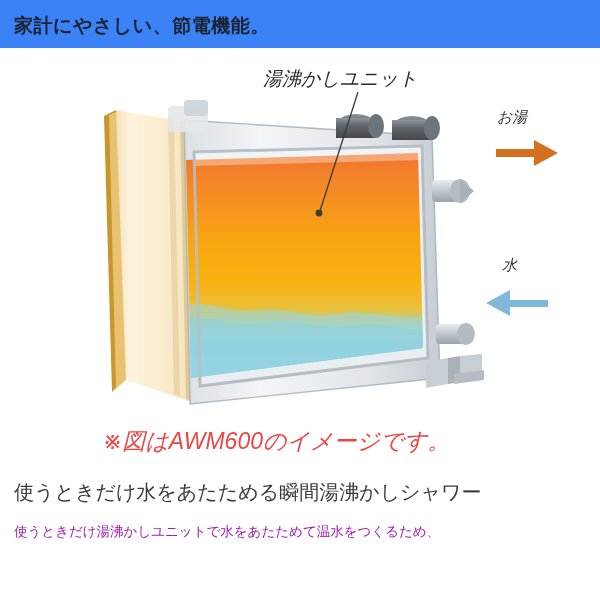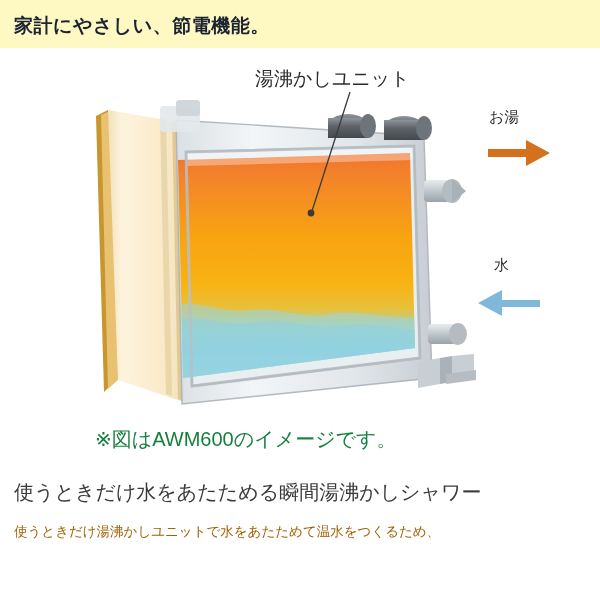--- a/index.html
+++ b/index.html
@@ -8,32 +8,33 @@
     background:#ffffff;
     font-family:"Liberation Sans","DejaVu Sans",sans-serif;
     overflow:hidden;
     position:relative;
   }
   .page{position:relative;width:600px;height:600px;}
 
   
   .header-band{
     position:absolute;left:0;top:0;width:600px;height:48px;
-    background:#fef9c3;
+    background:#3b82f6;
   }
   .header-title{
     position:absolute;left:14px;top:13px;
     font-size:19px;font-weight:bold;letter-spacing:0.5px;
     color:#1b2230;white-space:nowrap;
   }
 
   
   .figure{
-    position:absolute;left:0;top:48px;width:568px;height:400px;
+    position:absolute;left:8px;top:48px;width:568px;height:400px;
     background:#ffffff;
+    font-style:italic;
   }
 
   
   .callout-label{
     position:absolute;left:255px;top:18px;
     font-size:19px;color:#2b2b2b;white-space:nowrap;
   }
   .leader-svg{position:absolute;left:0;top:0;width:600px;height:400px;}
 
   
@@ -46,33 +47,33 @@
   .arrow-svg{position:absolute;width:70px;height:34px;}
   .arrow-hot{left:486px;top:88px;}
   .arrow-cold{left:474px;top:238px;}
 
   
   .appliance{position:absolute;left:0;top:0;width:600px;height:400px;}
 
   
   .figure-caption{
     position:absolute;left:95px;top:378px;
-    font-size:20px;color:#15803d;white-space:nowrap;
+    font-size:23px;color:#ef4444;white-space:nowrap;
   }
 
   
   .copy{
     position:absolute;left:14px;top:478px;width:580px;
   }
   .copy-heading{
     font-size:20px;color:#3a3a3a;line-height:1.4;
     white-space:nowrap;margin:0 0 14px 0;font-weight:normal;
   }
   .copy-line{
-    font-size:13.5px;color:#a16207;line-height:1.85;
+    font-size:13.5px;color:#a21caf;line-height:1.85;
     white-space:nowrap;margin:0;
   }
 </style>
 </head>
 <body>
 
 <div class="page">
 
   <div class="header-band">
     <div class="header-title">家計にやさしい、節電機能。</div>

